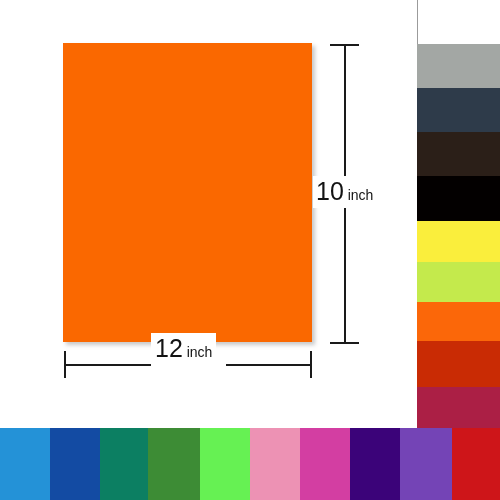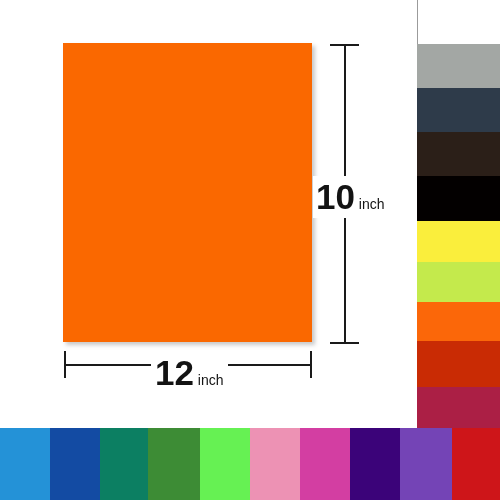--- a/index.html
+++ b/index.html
@@ -74,37 +74,36 @@
 
   
   .dim-label {
     position: absolute;
     color: #131313;
     white-space: nowrap;
     line-height: 1;
     background: #ffffff;
   }
   .dim-label .num {
-    font-size: 35px;
+    font-size: 25px;
     letter-spacing: 0px;
-    font-weight: bold;
   }
   .dim-label .unit {
     font-size: 14px;
     letter-spacing: 0px;
   }
 
   #label-height {
     left: 313px;
     top: 176px;
     padding: 3px 2px 4px 3px;
   }
   #label-width {
     left: 151px;
-    top: 352px;
+    top: 333px;
     padding: 3px 4px 4px 4px;
   }
 
   
   #swatch-col-right {
     position: absolute;
     left: 417px;
     top: 0;
     width: 83px;
     height: 428px;

